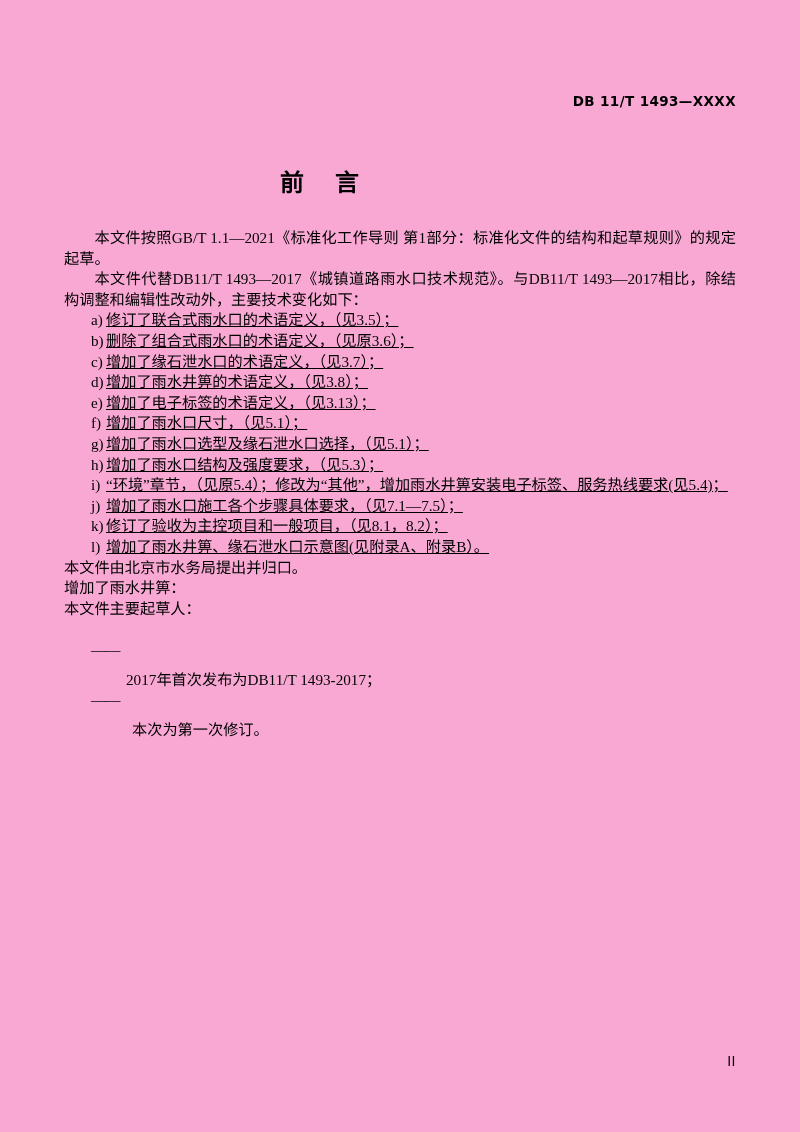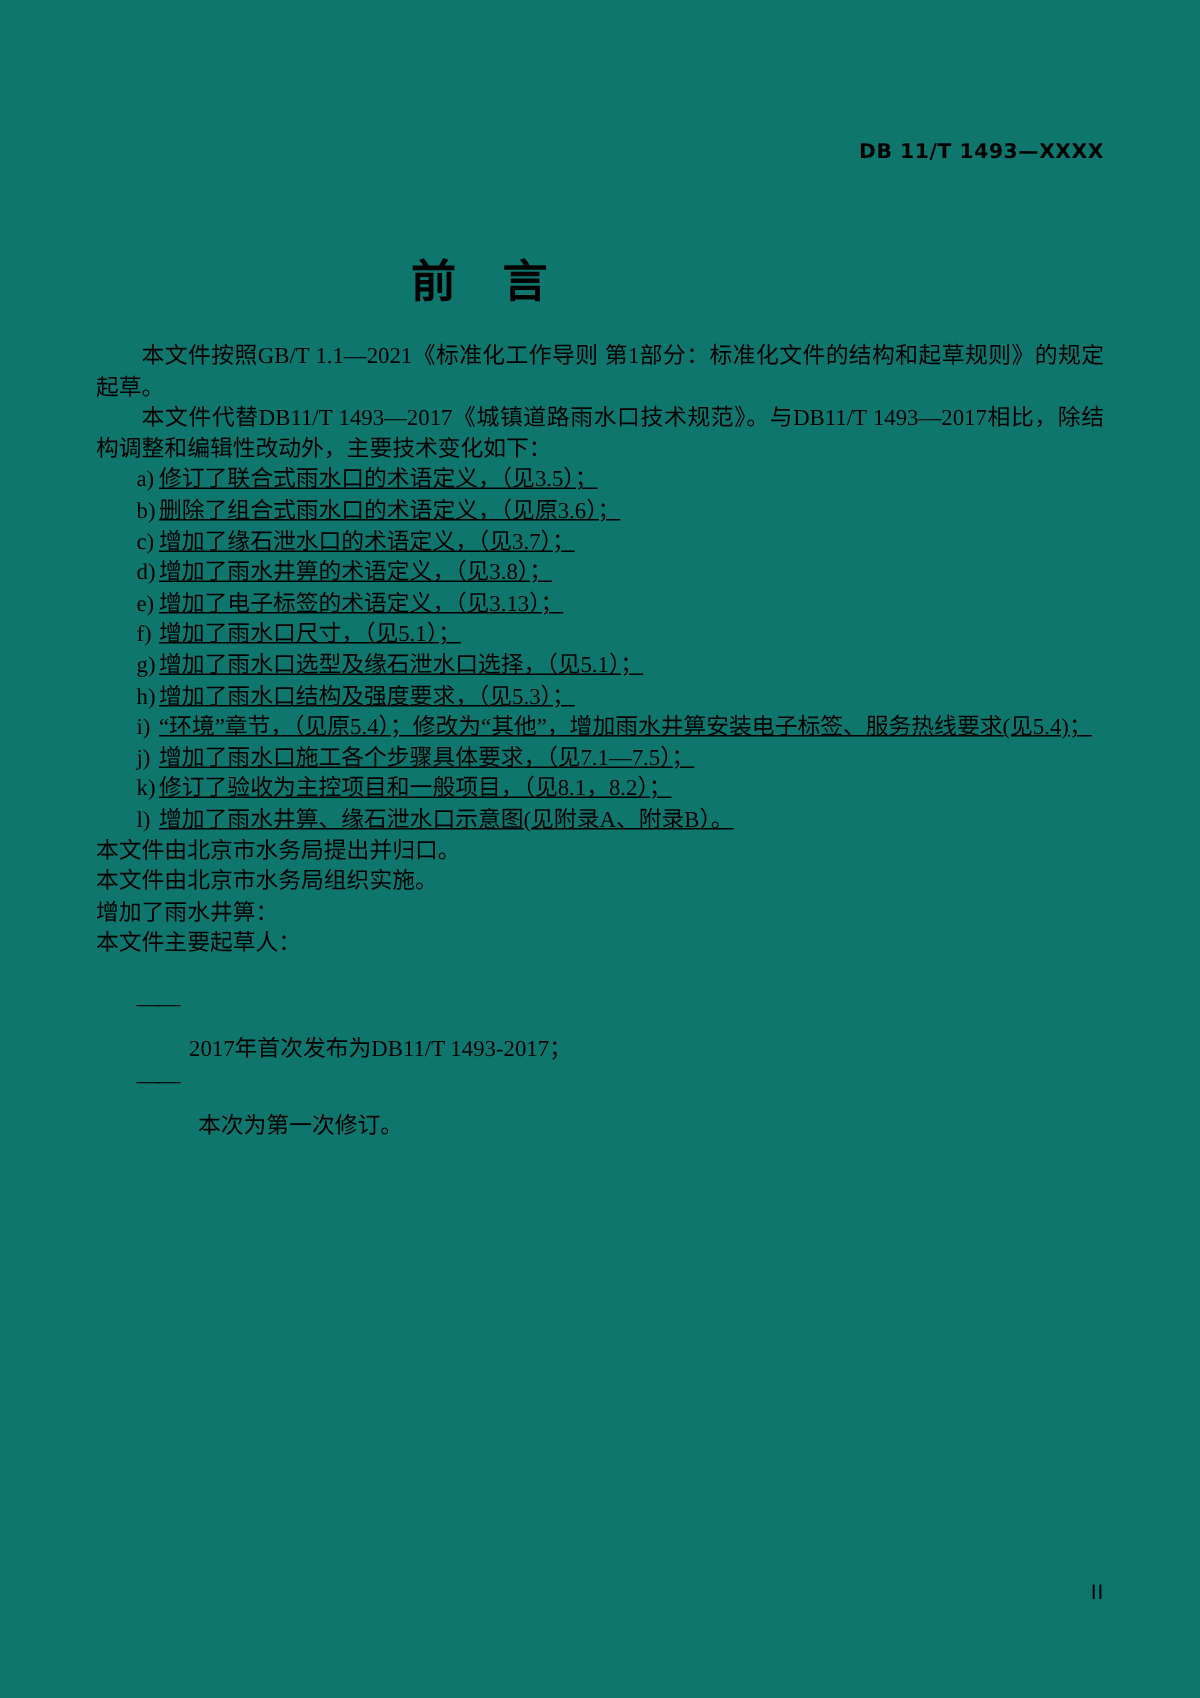--- a/index.html
+++ b/index.html
@@ -10,21 +10,21 @@
   body {
     font-family: "Liberation Serif", "DejaVu Serif", serif;
     color: #000000;
     -webkit-font-smoothing: antialiased;
   }
   .page {
     position: relative;
     width: 800px;
     height: 1132px;
     margin: 0 auto;
-    background: #0f766e;
+    background: #f9a8d4;
     overflow: hidden;
     box-sizing: border-box;
   }
 
   
   .running-header {
     position: absolute;
     top: 93px;
     right: 64px;
     font-family: "DejaVu Sans", "Liberation Sans", sans-serif;
@@ -35,21 +35,21 @@
   }
 
   
   .page-title {
     position: absolute;
     top: 163px;
     left: 0;
     width: 640px;
     text-align: center;
     font-family: "DejaVu Sans", "Liberation Sans", sans-serif;
-    font-size: 30px;
+    font-size: 24px;
     font-weight: bold;
     letter-spacing: 1px;
   }
   .page-title .gap {
     display: inline-block;
     width: 30px;
   }
 
   
   .body-block {
@@ -206,21 +206,20 @@
         <span class="alpha-marker">k)</span>
         <span class="alpha-text">修订了验收为主控项目和一般项目，（见8.1，8.2）；</span>
       </div>
       <div class="alpha-item">
         <span class="alpha-marker">l)</span>
         <span class="alpha-text">增加了雨水井箅、缘石泄水口示意图(见附录A、附录B）。</span>
       </div>
     </div>
 
     <p class="flat-line">本文件由北京市水务局提出并归口。</p>
-    <p class="flat-line">本文件由北京市水务局组织实施。</p>
     <p class="flat-line">增加了雨水井箅：</p>
     <p class="flat-line">本文件主要起草人：</p>
 
     <div class="block-gap"></div>
 
 
     <div class="dash-item">
       <span class="dash-marker">——</span>
       <span class="dash-text">2017年首次发布为DB11/T 1493-2017；</span>
     </div>

